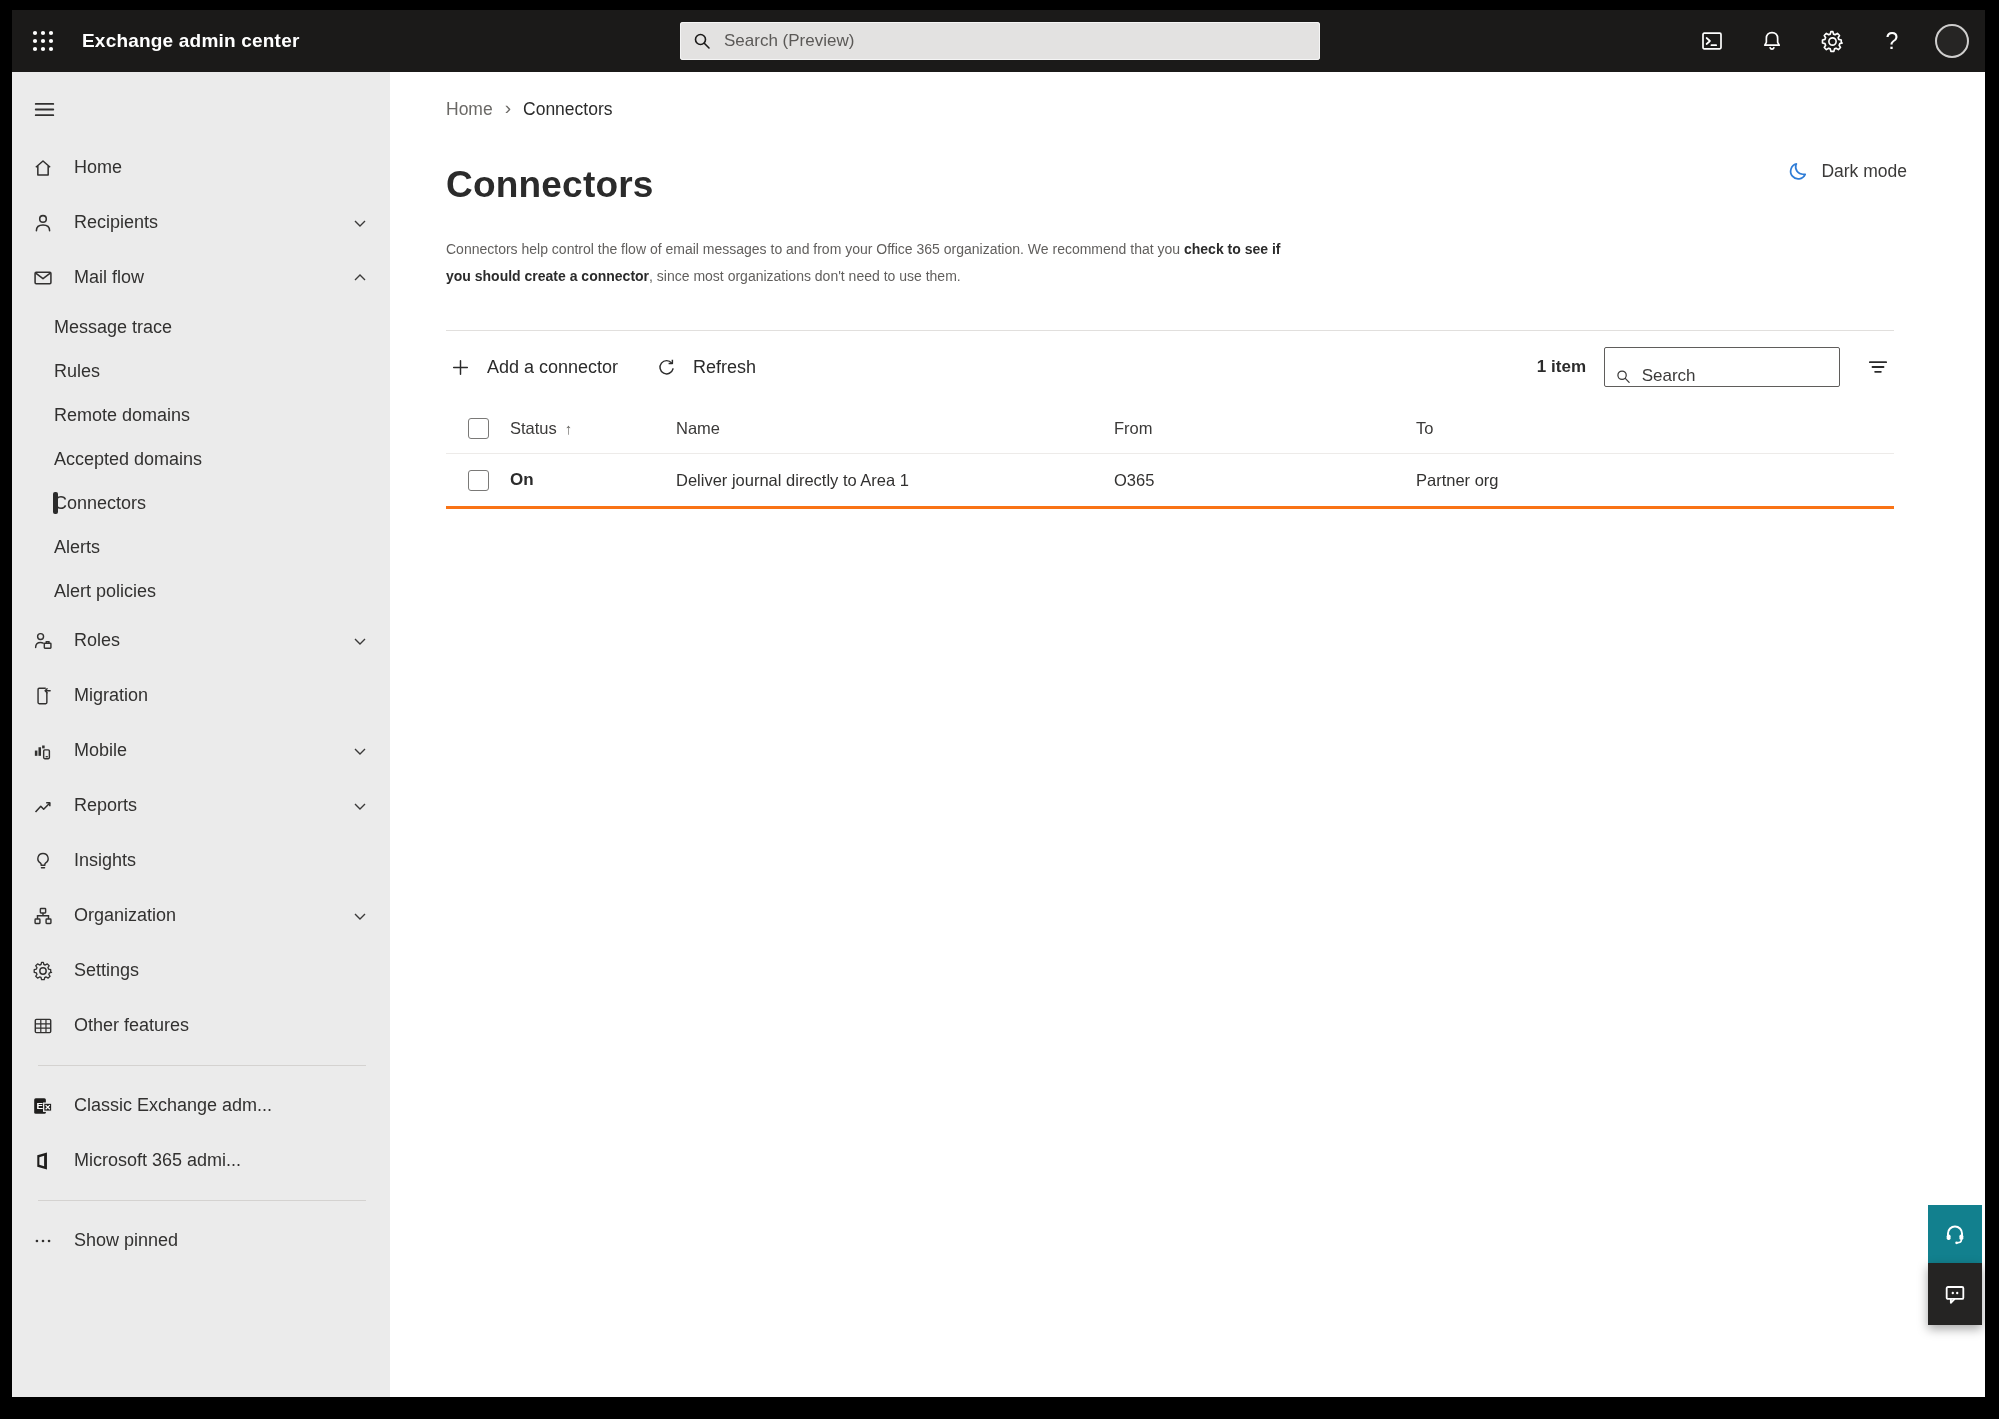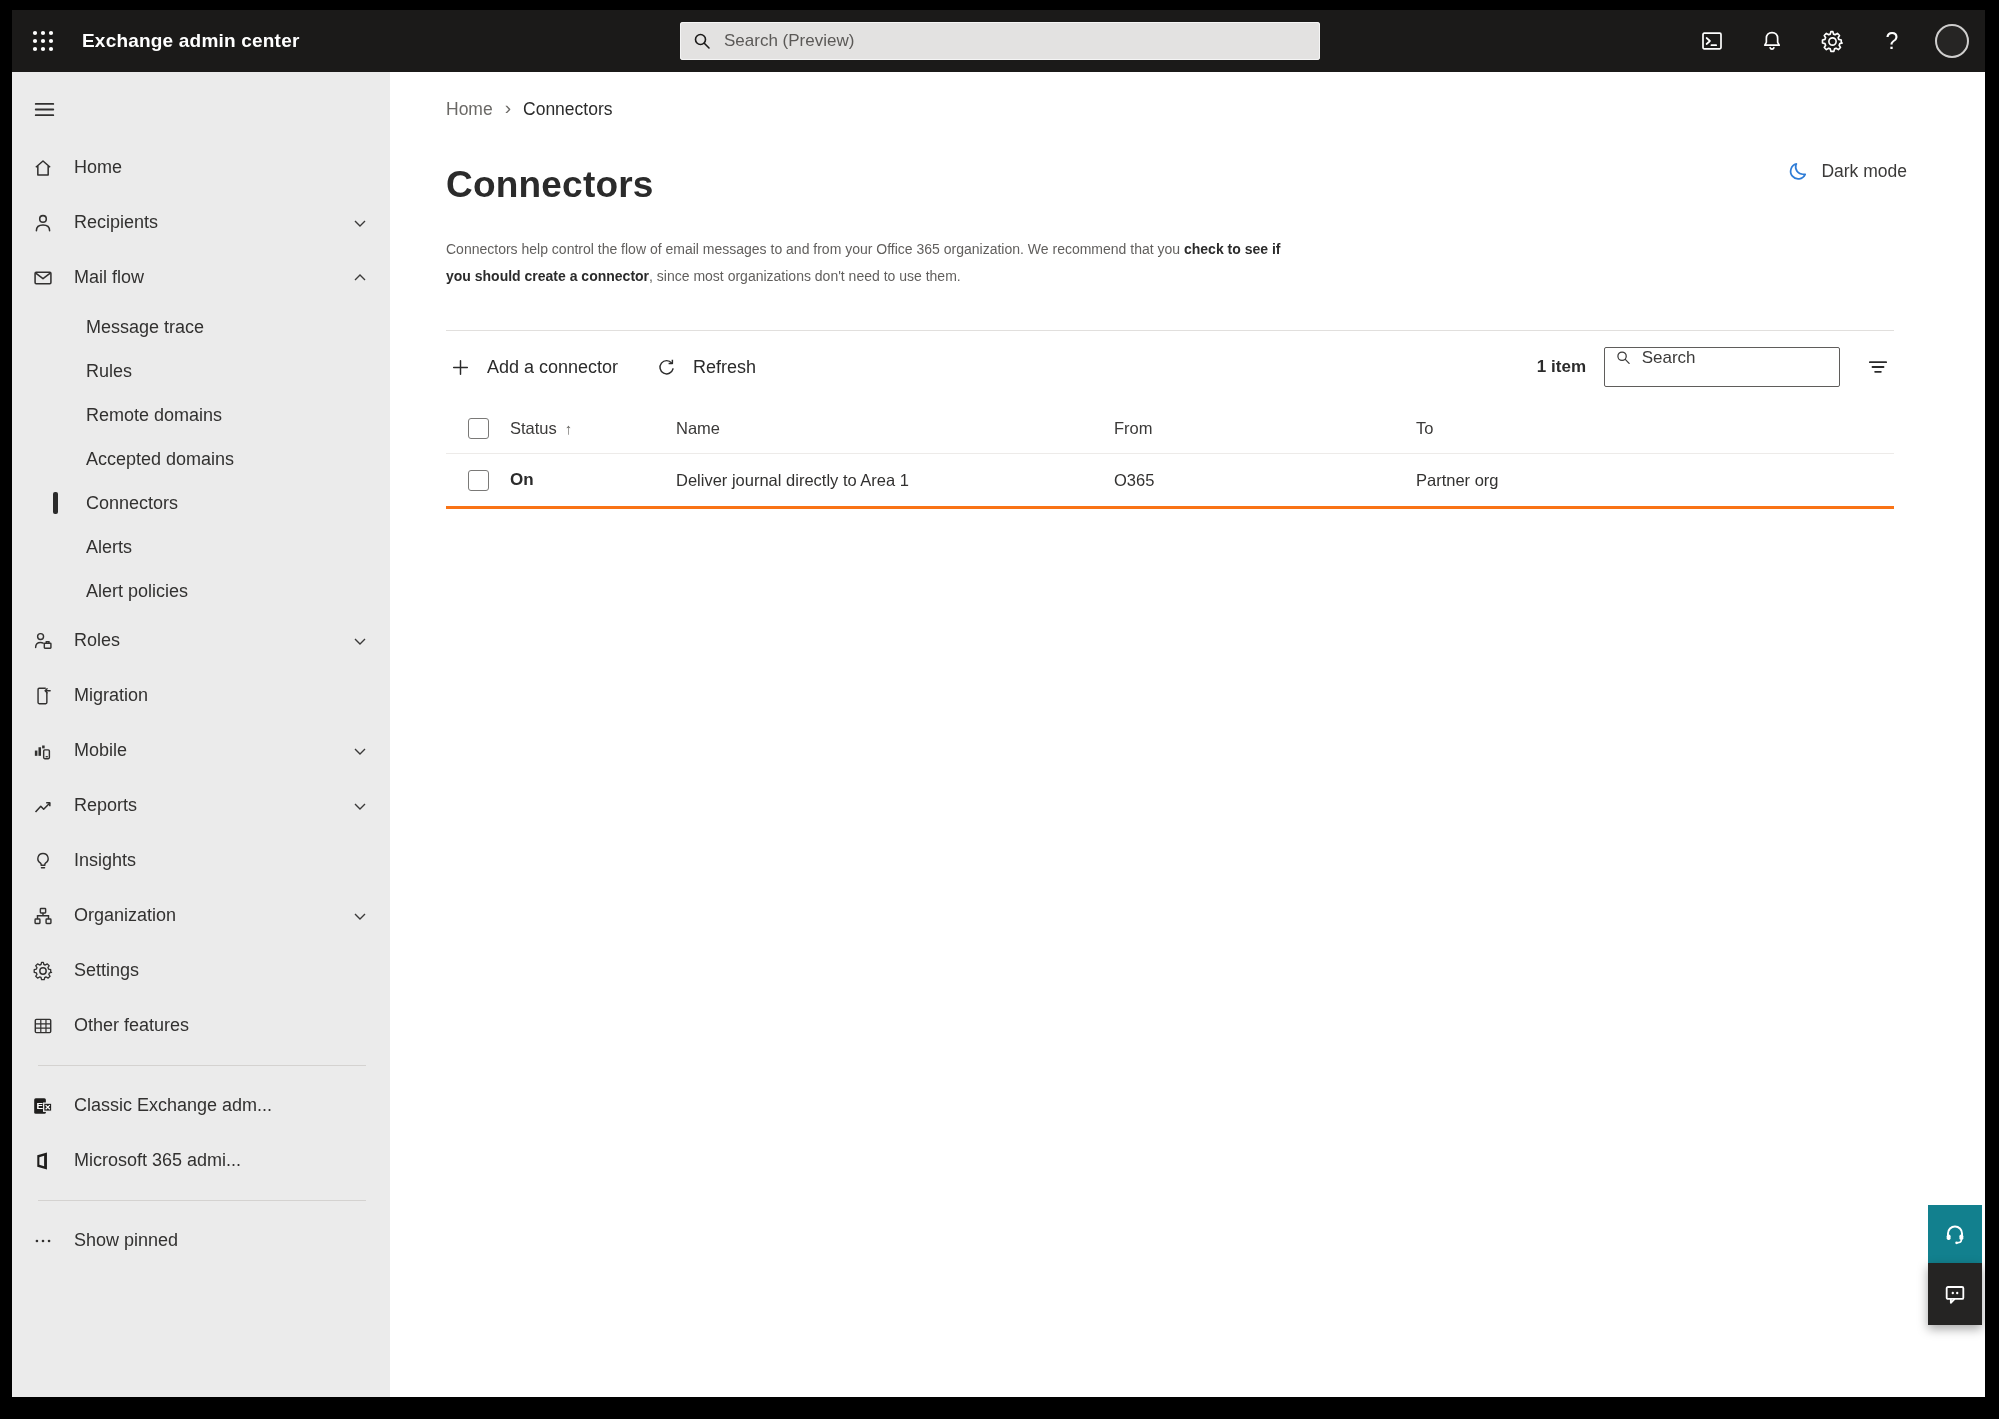--- a/index.html
+++ b/index.html
@@ -22,21 +22,21 @@
   
   .body-row { flex:1; display:flex; min-height:0; }
 
   
   .sidebar { width:378px; background:#ebebeb; flex:0 0 auto; padding-top:14px; overflow:hidden; font-size:18px; color:#323130; }
   .hamburger { height:46px; display:flex; align-items:center; padding-left:20px; cursor:pointer; margin-bottom:8px; }
   .nav-item { height:55px; display:flex; align-items:center; padding-left:20px; cursor:pointer; }
   .nav-icon { width:22px; height:22px; flex:0 0 auto; display:flex; align-items:center; justify-content:center; }
   .nav-label { margin-left:20px; white-space:nowrap; }
   .chev { margin-left:auto; margin-right:22px; display:flex; }
-  .sub-item { height:44px; display:flex; align-items:center; padding-left:74px; cursor:pointer; position:relative; white-space:nowrap; }
+  .sub-item { height:44px; display:flex; align-items:center; padding-left:42px; cursor:pointer; position:relative; white-space:nowrap; }
   .sel-bar { position:absolute; left:41px; top:11px; width:5px; height:22px; background:#2b2b2b; border-radius:2px; display:none; }
   .sub-item.selected .sel-bar { display:block; }
   .side-divider { border-top:1px solid #d4d2d0; margin:12px 24px 12px 26px; }
   .footer-item { height:55px; display:flex; align-items:center; padding-left:20px; cursor:pointer; white-space:nowrap; }
 
   
   .main { flex:1; background:#fff; position:relative; padding:0 0 0 56px; overflow:hidden; }
   .content-w { width:1448px; }
   .breadcrumb { display:flex; align-items:center; gap:12px; padding-top:26px; font-size:17.5px; }
   .crumb-home { color:#6b6966; cursor:pointer; }
@@ -46,21 +46,21 @@
   .page-title { margin-top:44px; font-size:37px; font-weight:700; color:#2b2b2b; letter-spacing:.2px; }
   .intro { margin-top:30px; width:836px; font-size:14px; line-height:27px; color:#615f5d; }
   .intro .emph { color:#2b2b2b; font-weight:700; cursor:pointer; }
   .rule { border-top:1px solid #e1dfdd; margin-top:40px; }
 
   .cmdbar { margin-top:0; height:72px; display:flex; align-items:center; }
   .cmd-btn { display:flex; align-items:center; gap:16px; font-size:18px; color:#2b2b2b; cursor:pointer; padding:8px 4px; }
   .cmd-btn + .cmd-btn { margin-left:30px; }
   .cmd-right { margin-left:auto; display:flex; align-items:center; }
   .item-count { font-size:17px; font-weight:700; color:#2b2b2b; margin-right:18px; }
-  .list-search { width:236px; height:40px; border:1px solid #5f5d5b; border-radius:2px; display:flex; align-items:flex-start; padding:0 10px; }
+  .list-search { width:236px; height:40px; border:1px solid #5f5d5b; border-radius:2px; display:flex; align-items:flex-end; padding:0 10px; }
   .list-search input { border:none; outline:none; background:transparent; font-size:17px; color:#3b3a39; margin-left:10px; width:100%; font-family:inherit; }
   .list-search input::placeholder { color:#3b3a39; }
   .filter-btn { margin-left:22px; cursor:pointer; display:flex; padding:4px; }
 
   .grid-row { display:grid; grid-template-columns:64px 166px 438px 302px 1fr; align-items:center; }
   .thead { height:50px; font-size:16.5px; color:#3b3a39; }
   .th { display:flex; align-items:center; gap:8px; cursor:pointer; }
   .sort-arrow { color:#6b6966; font-size:15px; }
   .trow { height:56px; border-top:1px solid #edebe9; border-bottom:3px solid #f97316; font-size:16.5px; color:#323130; cursor:pointer; }
   .cell-status { font-weight:700; font-size:17px; color:#2b2b2b; }

